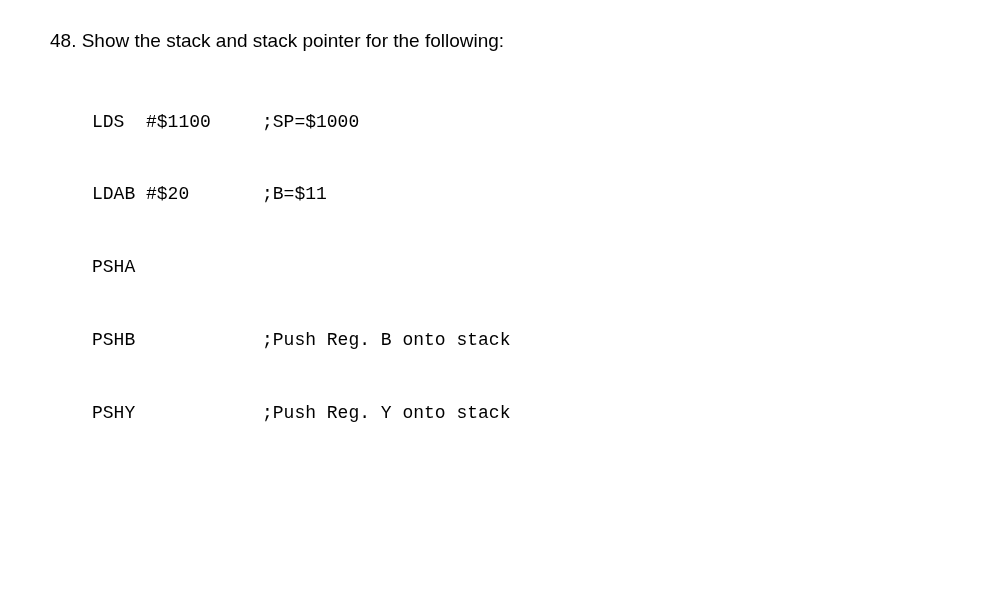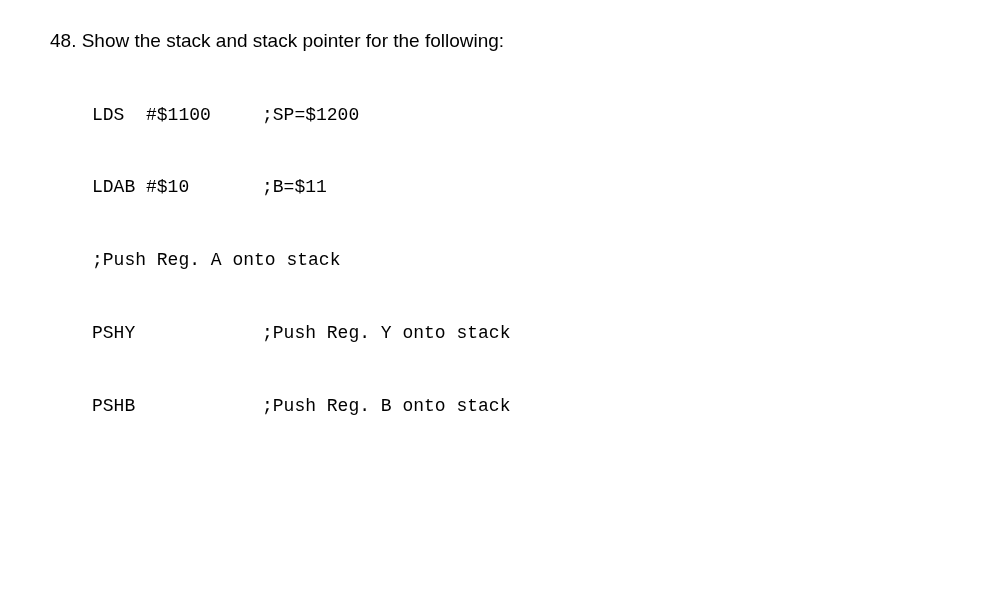--- a/index.html
+++ b/index.html
@@ -7,21 +7,21 @@
       font-size: 18px;
       color: #000;
       background: #fff;
       margin: 0;
       padding: 30px 50px;
       width: 1008px;
       box-sizing: border-box;
     }
     .question-title {
       font-size: 19px;
-      margin-bottom: 2px;
+      margin-bottom: 9px;
     }
     .code-block {
       font-family: "Courier New", Courier, monospace;
       font-size: 18px;
       margin-left: 42px;
       line-height: 1.35;
       white-space: pre;
       margin-bottom: 20px;
     }
     .code-line {
@@ -37,30 +37,30 @@
     }
   </style>
 </head>
 <body>
 
 <div class="question-title">48. Show the stack and stack pointer for the following:</div>
 
 <div class="code-block">
   <div class="code-line">
     <span class="code-instr">LDS  #$1100</span>
-    <span class="code-comment">;SP=$1200</span>
+    <span class="code-comment">;SP=$1000</span>
   </div>
   <div class="code-line">
-    <span class="code-instr">LDAB #$10</span>
+    <span class="code-instr">LDAB #$20</span>
     <span class="code-comment">;B=$11</span>
   </div>
   <div class="code-line">
-    <span class="code-comment">;Push Reg. A onto stack</span>
+    <span class="code-instr">PSHA</span>
+  </div>
+  <div class="code-line">
+    <span class="code-instr">PSHB</span>
+    <span class="code-comment">;Push Reg. B onto stack</span>
   </div>
   <div class="code-line">
     <span class="code-instr">PSHY</span>
     <span class="code-comment">;Push Reg. Y onto stack</span>
   </div>
-  <div class="code-line">
-    <span class="code-instr">PSHB</span>
-    <span class="code-comment">;Push Reg. B onto stack</span>
-  </div>
 </div>
 
 </body></html>

